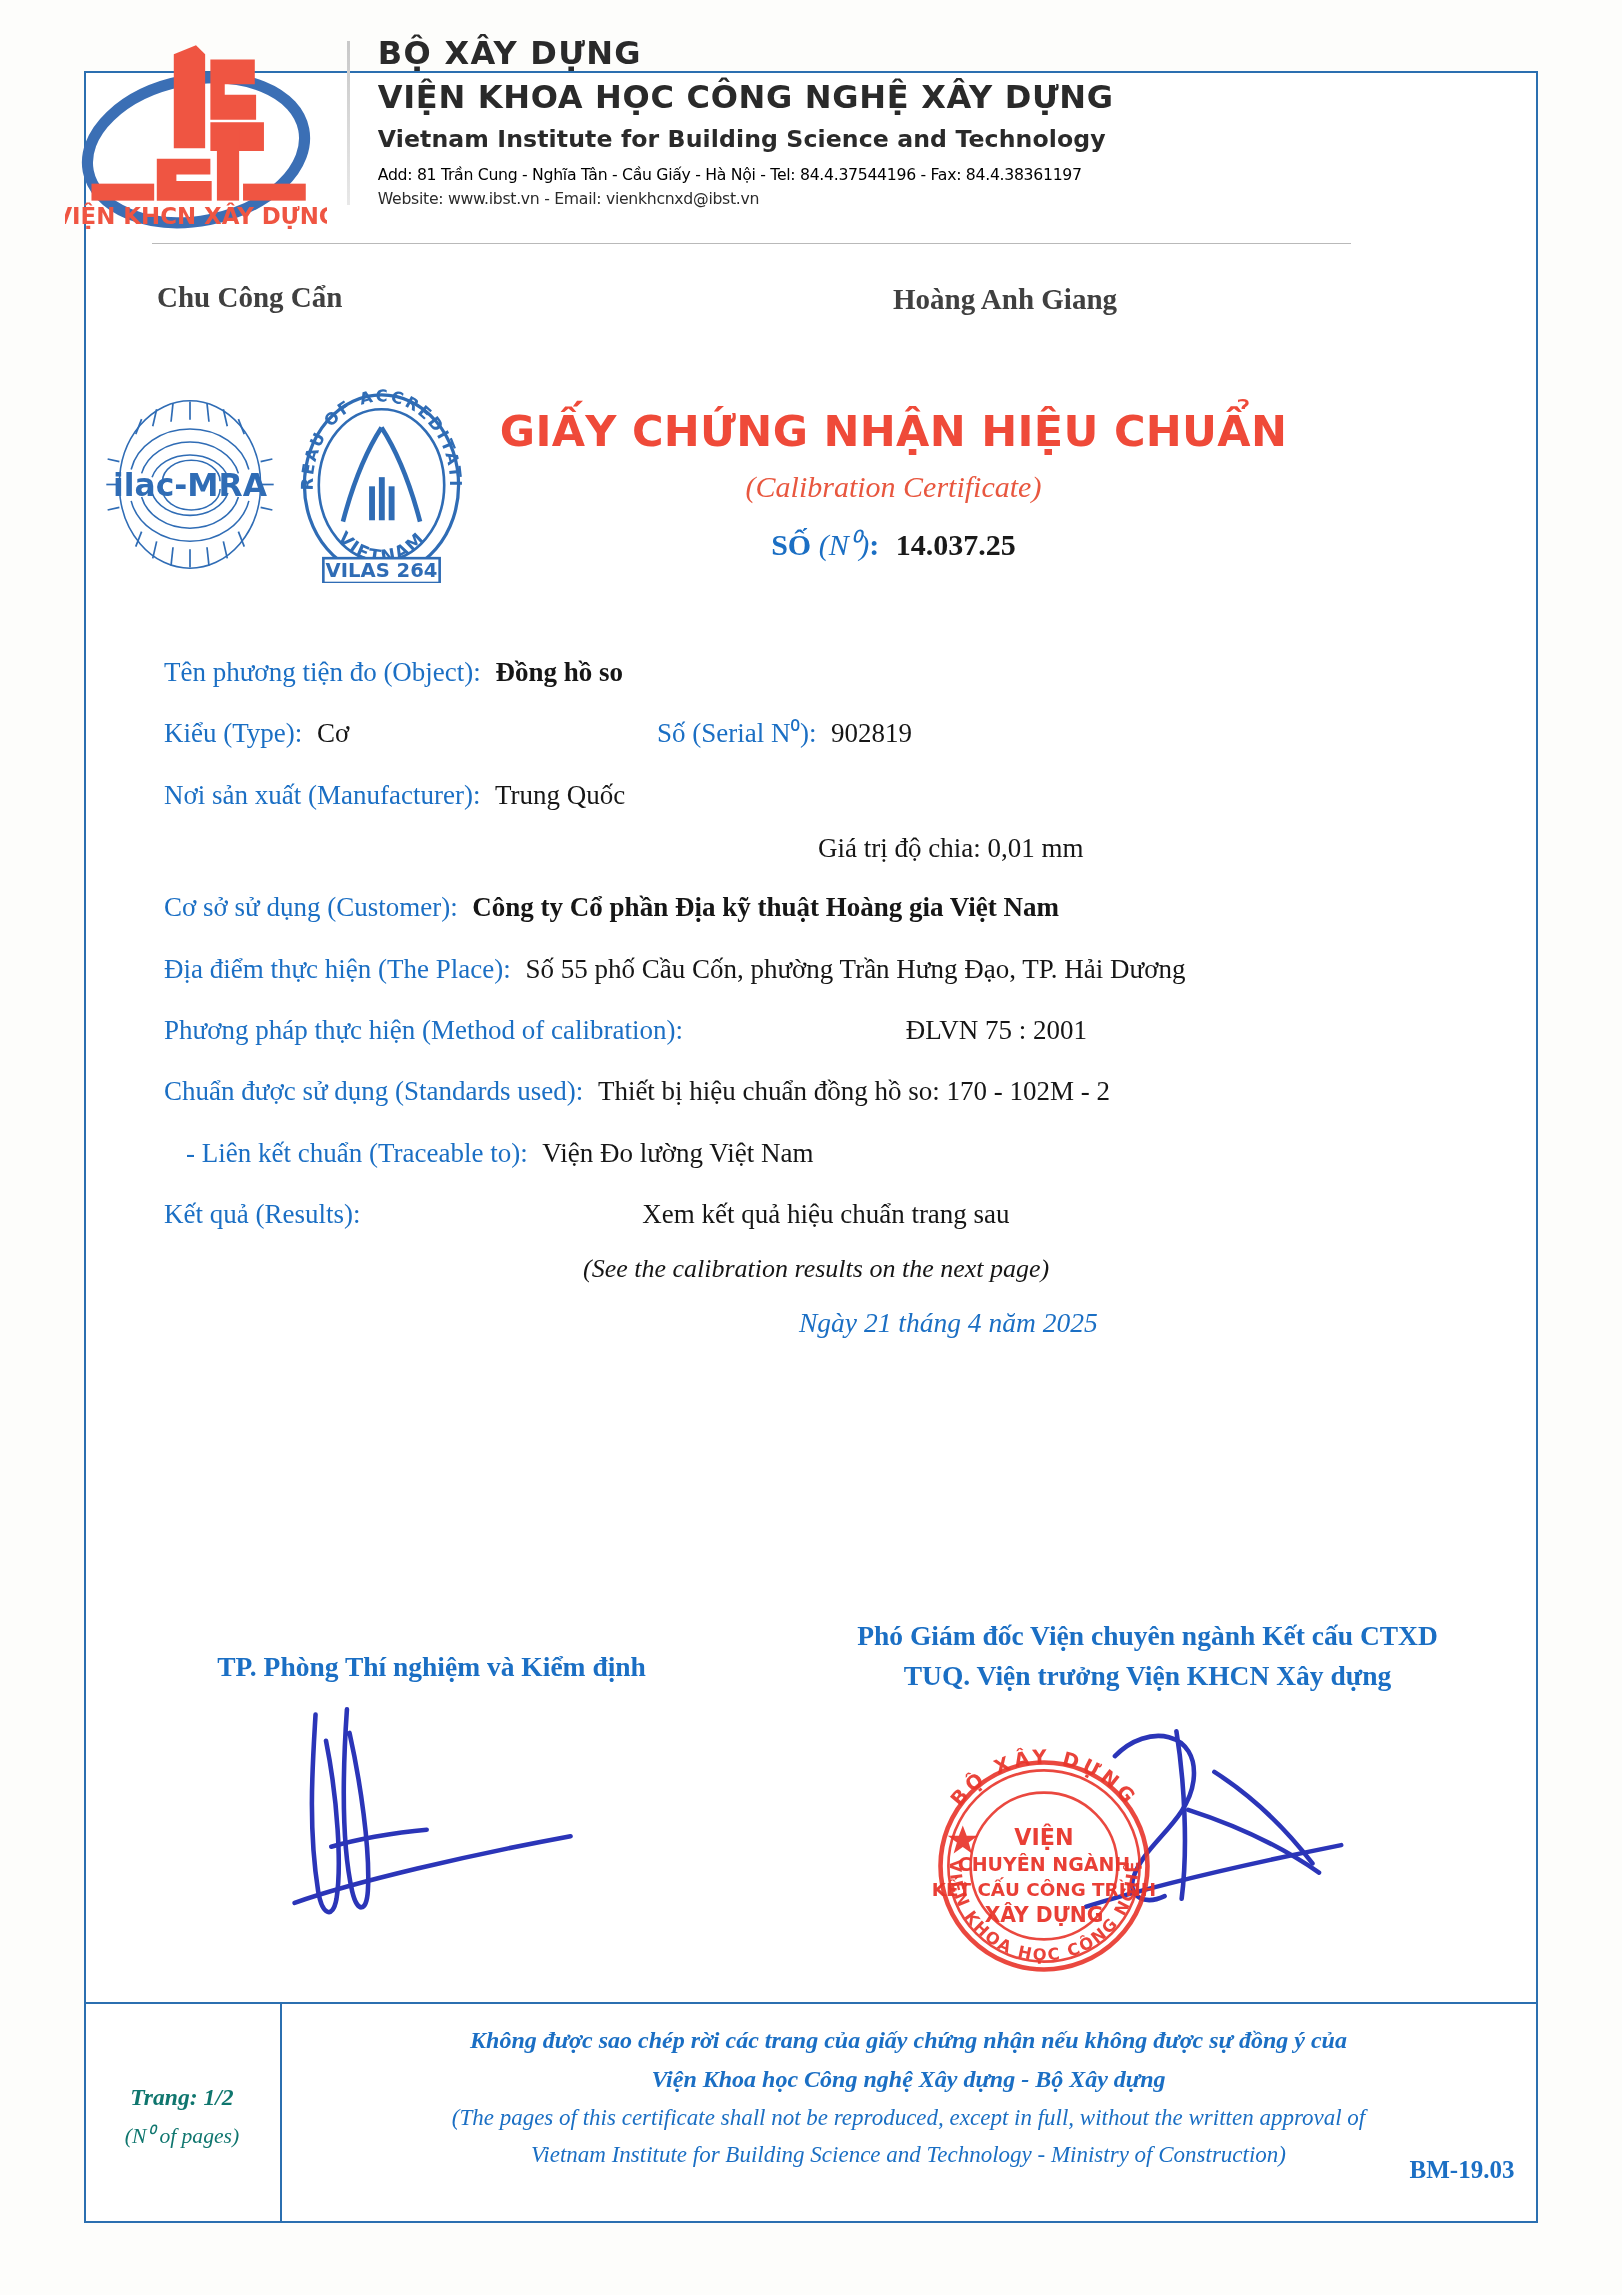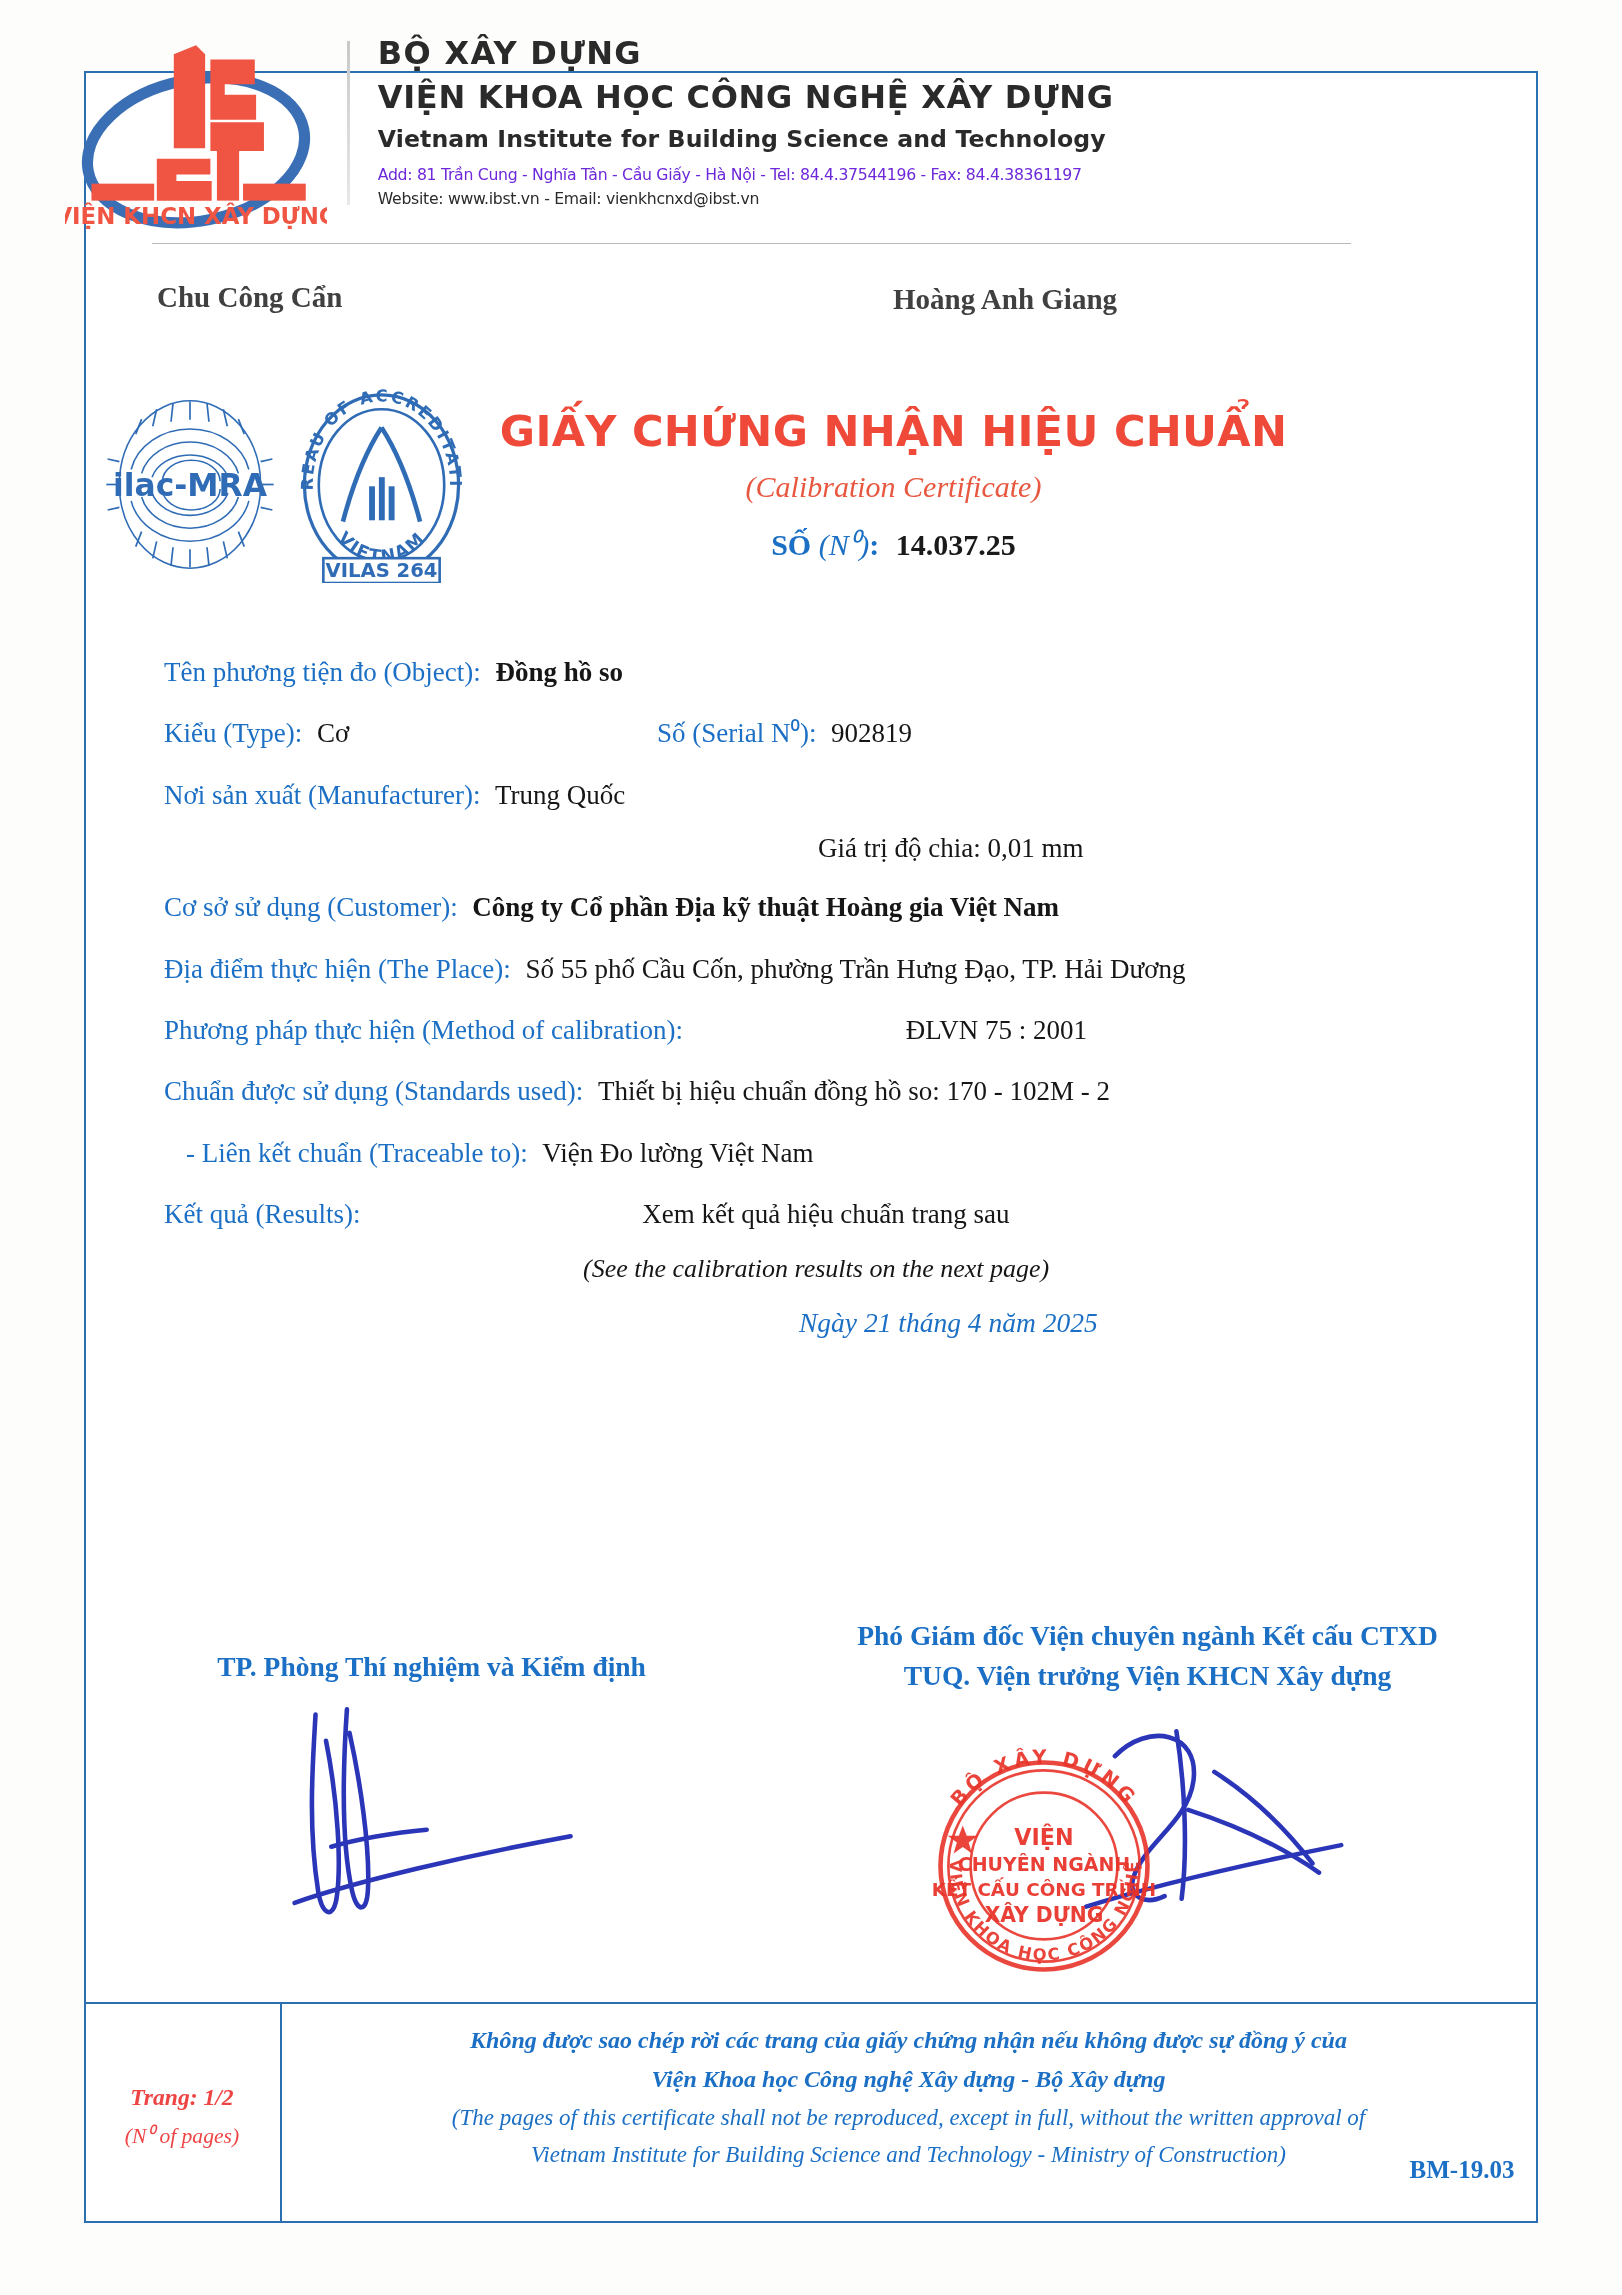--- a/index.html
+++ b/index.html
@@ -79,21 +79,21 @@
     font-family: "DejaVu Sans", sans-serif;
     font-weight: bold;
     font-size: 23.6px;
     color: #2a2a2a;
     margin-top: 7.9px;
     letter-spacing: 0.1px;
   }
   .h-addr {
     font-family: "DejaVu Sans", sans-serif;
     font-size: 15.7px;
-    color: #6d28d9;
+    color: #000000;
     margin-top: 11.8px;
     letter-spacing: -0.3px;
   }
   .h-web {
     font-family: "DejaVu Sans", sans-serif;
     font-size: 15.7px;
     color: #2b2b2b;
     margin-top: 5.2px;
     letter-spacing: -0.3px;
   }
@@ -246,21 +246,21 @@
     position: absolute;
     left: 196px; top: 0;
     width: 2px; height: 217px;
     background: #2b6fb0;
   }
   .footer-left {
     position: absolute;
     left: 0; top: 73px;
     width: 196px;
     text-align: center;
-    color: #ef4444;
+    color: #0f766e;
     font-size: 23.6px;
     font-style: italic;
     font-weight: bold;
     line-height: 1.75;
   }
   .footer-left .small { font-weight: normal; font-size: 21.6px; }
   .footer-right {
     position: absolute;
     left: 203px; top: 17px;
     width: 1243px;

